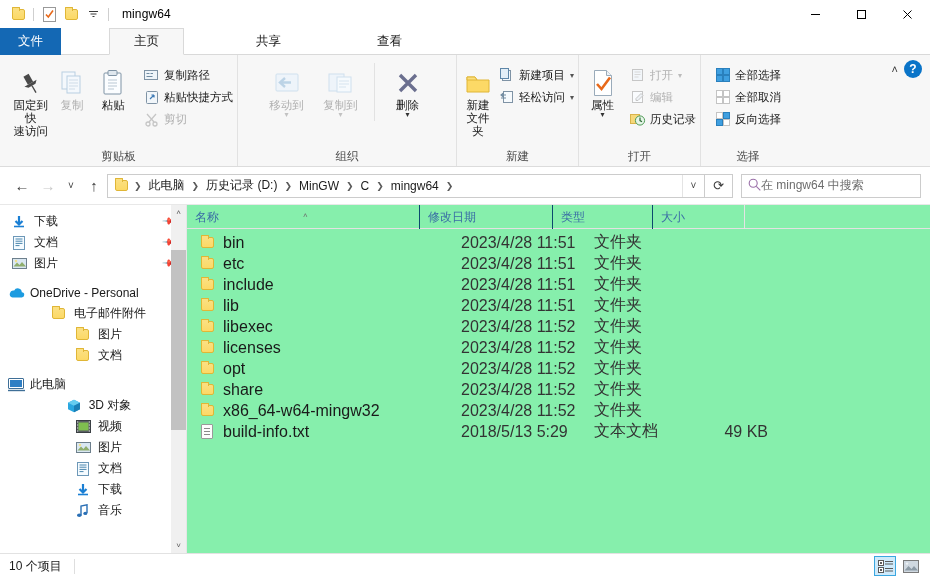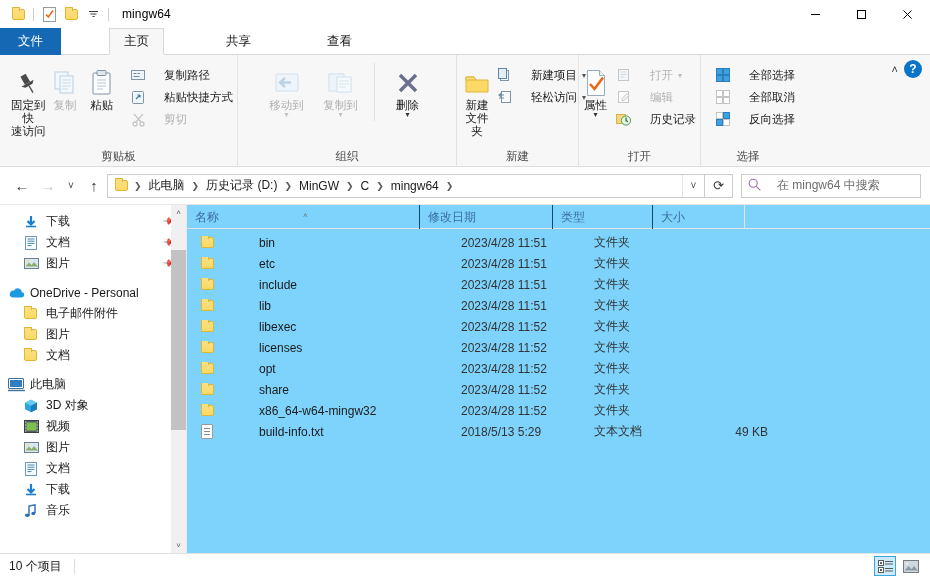--- a/index.html
+++ b/index.html
@@ -3,21 +3,21 @@
 <meta charset="utf-8">
 <style>
   * { box-sizing: border-box; margin: 0; padding: 0; }
   html, body {
     width: 930px; height: 578px;
     font-family: "Liberation Sans", "DejaVu Sans", sans-serif;
     background: #ffffff;
     overflow: hidden;
     -webkit-font-smoothing: antialiased;
   }
-  .window { width: 930px; height: 578px; position: relative; background: #7dd3fc; display: flex; flex-direction: column; }
+  .window { width: 930px; height: 578px; position: relative; background: #86efac; display: flex; flex-direction: column; }
 
   
   .titlebar {
     height: 28px; background: #ffffff; display: flex; align-items: center;
     flex: 0 0 28px; position: relative;
   }
   .qat { display: flex; align-items: center; padding-left: 7px; gap: 0px; }
   .qat-ic { width: 22px; height: 20px; display: flex; align-items: center; justify-content: center; }
   .sep-v { width: 1px; height: 13px; background: #cfcfcf; margin: 0 4px; }
   .win-title { font-size: 12px; color: #000; margin-left: 9px; letter-spacing: 0.1px; }
@@ -39,21 +39,21 @@
 
   
   .tabstrip {
     height: 27px; flex: 0 0 27px; display: flex; align-items: flex-end;
     background: #ffffff; position: relative; gap: 48px;
   }
   .tabstrip::after {
     content:""; position: absolute; left:0; right:0; bottom:0; height:1px; background: #d9d9d9;
   }
   .tab {
-    height: 27px; display: flex; align-items: center; padding: 0 14px;
+    height: 27px; display: flex; align-items: center; padding: 0 24px;
     font-size: 12.5px; color: #1a1a1a; position: relative; z-index: 2; cursor: default;
   }
   .tab.file { background: #1468b4; color: #ffffff; padding: 0 18px; height: 27px; }
   .tab.active { background: #f7f7f7; border: 1px solid #d9d9d9; border-bottom: 1px solid #f7f7f7; }
 
   
   .ribbon {
     flex: 0 0 112px; height: 112px; background: #f7f7f7; border-bottom: 1px solid #dcdcdc;
     display: flex; position: relative;
   }
@@ -66,21 +66,21 @@
     display: flex; flex-direction: column; align-items: center; justify-content: flex-start;
     width: 54px; padding-top: 4px; cursor: default;
   }
   .bigbtn .ic { height: 34px; display: flex; align-items: flex-end; justify-content: center; }
   .bigbtn .tx { font-size: 11.5px; color: #1a1a1a; text-align: center; line-height: 13px; margin-top: 2px; }
   .bigbtn.dim .tx { color: #b0b0b0; }
 
   .smallcol { display: flex; flex-direction: column; padding-top: 5px; }
   .smallbtn { display: flex; align-items: center; height: 22px; padding: 0 4px; cursor: default; }
   .smallbtn .ic { width: 20px; display: flex; align-items: center; justify-content: center; }
-  .smallbtn .tx { font-size: 11.5px; color: #1a1a1a; margin-left: 16px; white-space: nowrap; }
+  .smallbtn .tx { font-size: 11.5px; color: #1a1a1a; margin-left: 2px; white-space: nowrap; }
   .smallbtn.dim .tx { color: #b0b0b0; }
   .caret { margin-left: 5px; font-size: 8px; color: #555; }
   .caret.dim { color: #bbb; }
   .dncaret { font-size: 8px; color: #333; line-height: 5px; }
   .dncaret.dim { color: #c2c2c2; }
 
   .ribbon-collapse { position: absolute; right: 32px; top: 8px; font-size: 11px; color: #333; cursor: default; }
   .helpbtn {
     position: absolute; right: 8px; top: 5px; width: 18px; height: 18px; border-radius: 50%;
     background: #0a74c8; color: #fff; font-size: 12px; font-weight: bold; text-align: center;
@@ -98,30 +98,30 @@
   }
   .crumbs { display: flex; align-items: center; flex: 1; overflow: hidden; }
   .crumb { font-size: 12px; color: #1a1a1a; padding: 0 3px; white-space: nowrap; cursor: default; }
   .chev { color: #5a5a5a; font-size: 9px; padding: 0 4px; }
   .addr-caret { width: 22px; text-align: center; font-size: 10px; color: #444; border-left: 1px solid #e4e4e4; height: 22px; line-height: 22px; }
   .refresh { width: 28px; height: 24px; border: 1px solid #cccccc; border-left: none; display: flex; align-items: center; justify-content: center; font-size: 13px; color: #3b3b3b; cursor: default; }
   .searchbox {
     width: 180px; height: 24px; margin-left: 8px; border: 1px solid #cccccc; background: #fff;
     display: flex; align-items: center; padding: 0 6px;
   }
-  .search-ph { font-size: 12px; color: #6d6d6d; margin-left: 16px; }
+  .search-ph { font-size: 12px; color: #6d6d6d; margin-left: 0; }
 
   
   .content { flex: 1; display: flex; min-height: 0; border-top: 1px solid #e8e8e8; }
   .navpane { width: 186px; flex: 0 0 186px; position: relative; overflow: hidden; background: #ffffff; }
   .navlist { padding-top: 6px; }
   .navitem { height: 21px; display: flex; align-items: center; padding-left: 14px; cursor: default; }
   .navitem .nic { width: 22px; display: flex; align-items: center; justify-content: flex-start; }
   .navitem .ntx { font-size: 12px; color: #1a1a1a; white-space: nowrap; }
-  .navitem.ind1 { padding-left: 24px; }
+  .navitem.ind1 { padding-left: 12px; justify-content: center; }
   .navitem.root { padding-left: 8px; }
   .pin { margin-left: auto; margin-right: 10px; font-size: 10px; color: #9a9a9a; transform: rotate(45deg); }
   .navsep { height: 8px; }
 
   .vscroll { position: absolute; right: 0; top: 0; bottom: 0; width: 15px; background: #f0f0f0; }
   .vscroll .arrow { height: 15px; text-align: center; font-size: 8px; color: #5a5a5a; line-height: 15px; cursor: default; }
   .vscroll .thumb { position: absolute; left: 0; width: 15px; background: #c2c2c2; cursor: default; }
 
   .filepane { flex: 1; display: flex; flex-direction: column; border-left: 1px solid #e6e6e6; min-width: 0; }
   .colhdr { height: 24px; display: flex; align-items: center; border-bottom: 1px solid #e2e2e2; position: relative; }
@@ -129,21 +129,21 @@
   .col + .col { border-left: 1px solid #0c4a6e; }
   .col.c-name { width: 232px; }
   .col.c-date { width: 133px; }
   .col.c-type { width: 100px; }
   .col.c-size { width: 92px; }
   .col .sortmark { position: absolute; left: 50%; top: -1px; font-size: 8px; color: #6d6d6d; }
   .col-end { flex: 1; border-left: 1px solid #e4e4e4; height: 24px; }
 
   .rows { flex: 1; overflow: hidden; padding-top: 3px; }
   .row { height: 21px; display: flex; align-items: center; cursor: default; }
-  .cell { font-size: 12px; color: #1a1a1a; white-space: nowrap; overflow: hidden; gap: 36px; }
+  .cell { font-size: 16px; color: #1a1a1a; white-space: nowrap; overflow: hidden; }
   .cell.name { width: 232px; display: flex; align-items: center; padding-left: 14px; }
   .cell.name .fic { width: 22px; display: flex; align-items: center; }
   .cell.date { width: 133px; padding-left: 8px; color: #333; margin-left: 34px; }
   .cell.type { width: 100px; padding-left: 8px; color: #333; }
   .cell.size { width: 92px; padding-right: 10px; color: #333; text-align: right; }
 
   
   .txticon { width: 12px; height: 15px; background: #fdfdfd; border: 1px solid #9a9a9a; position: relative; border-radius: 1px; }
   .txticon::after {
     content:""; position:absolute; left: 2px; top: 3px; right: 2px; height: 8px;

